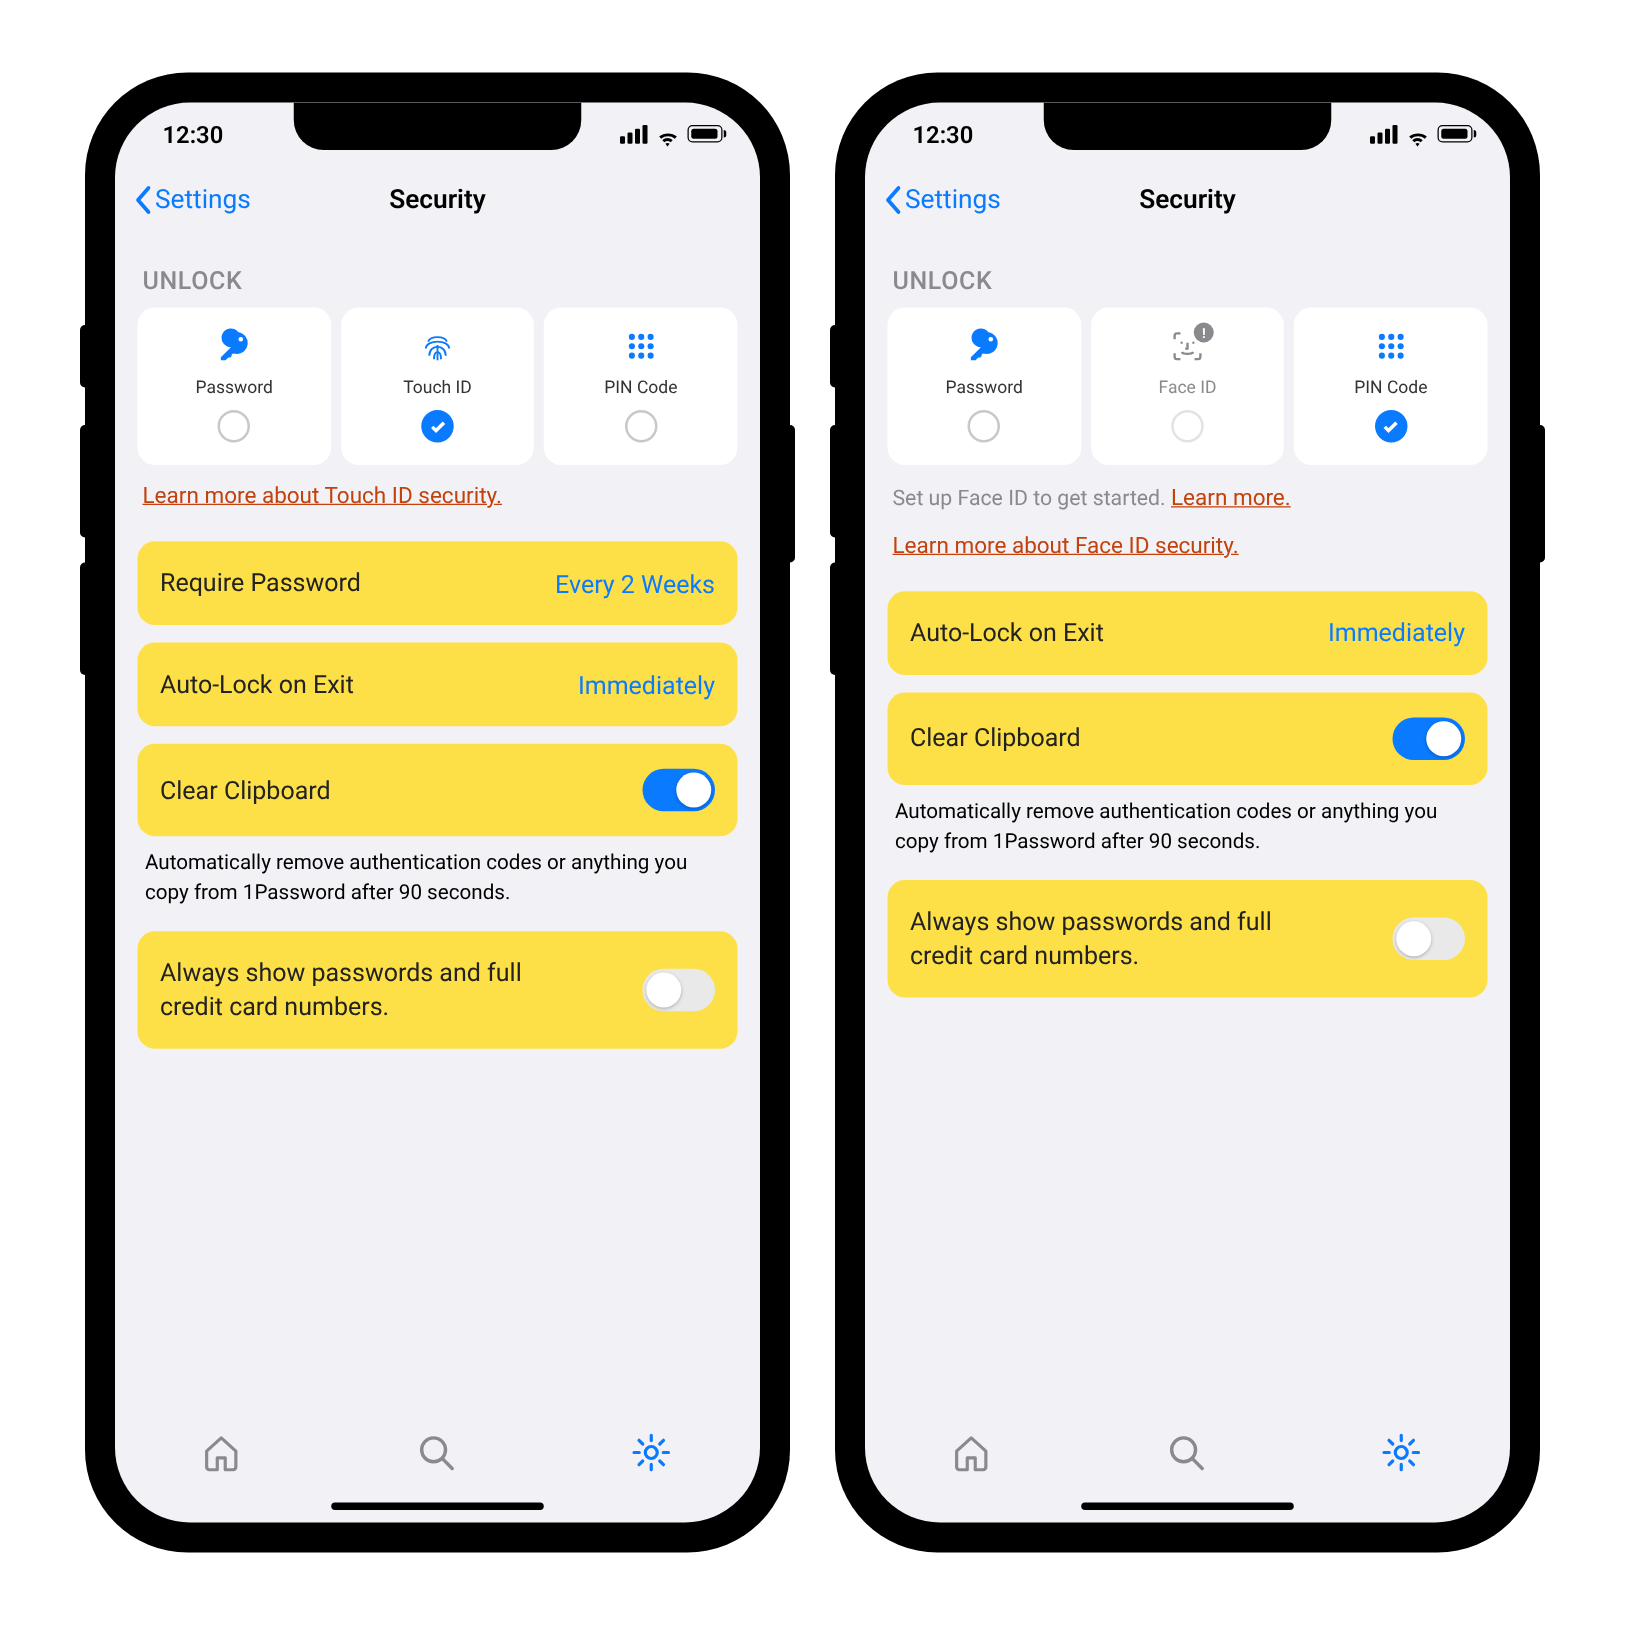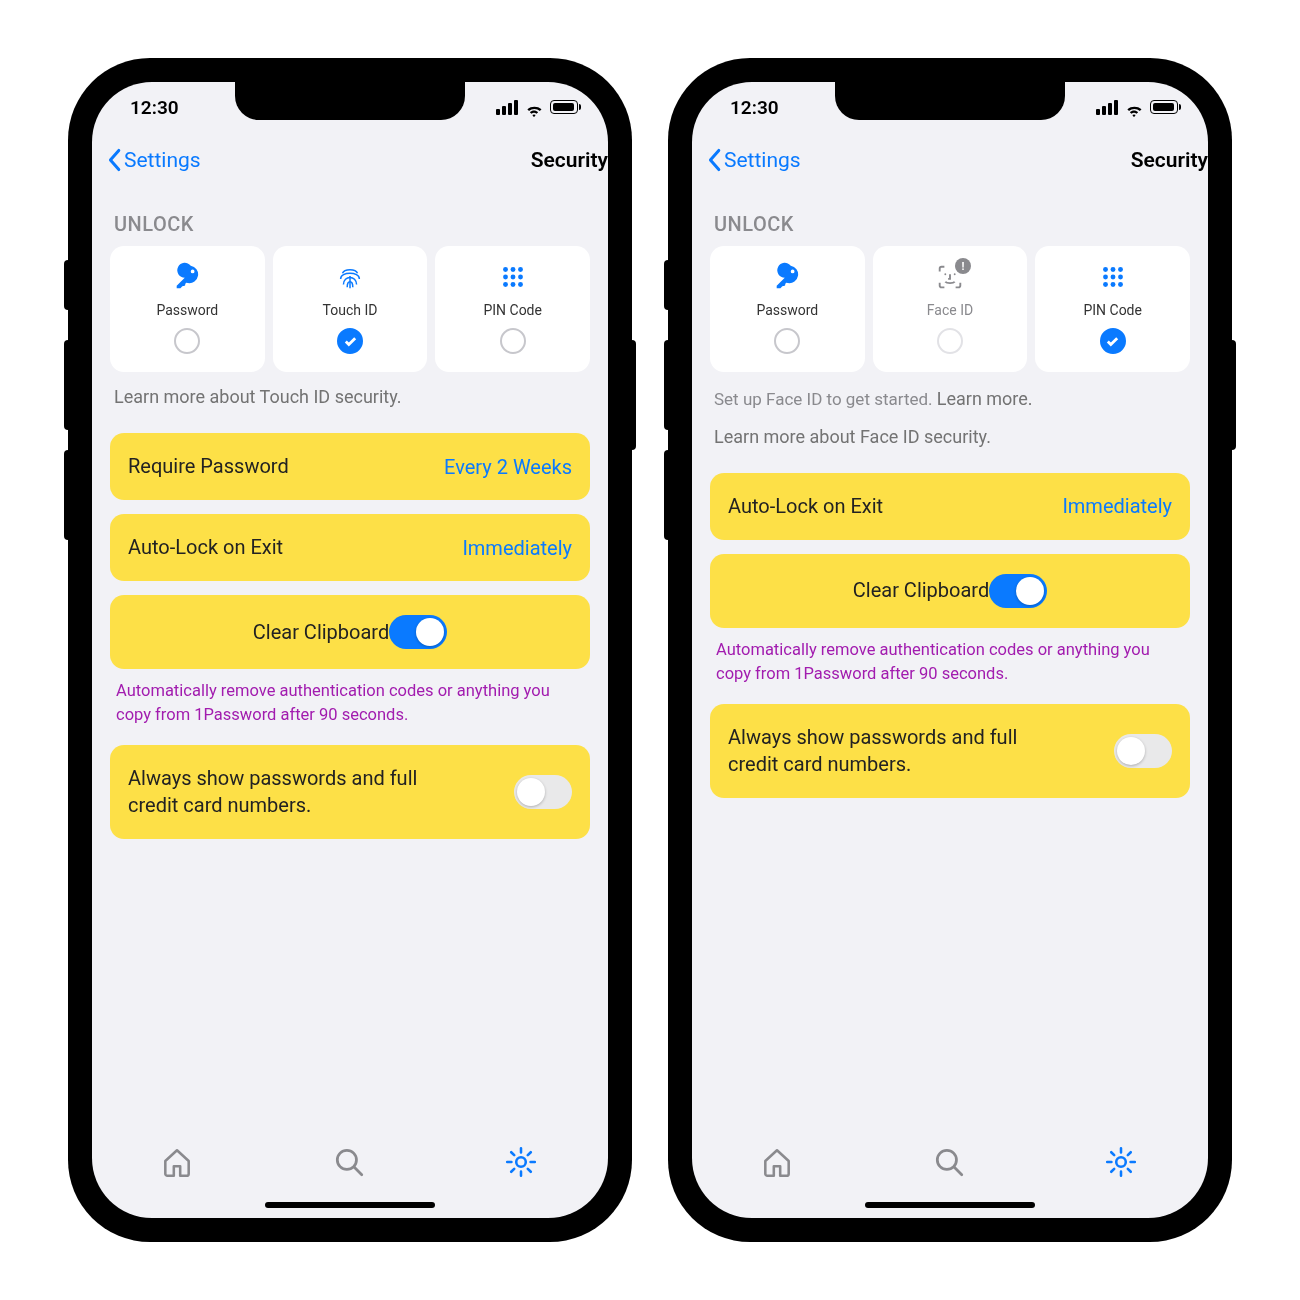--- a/index.html
+++ b/index.html
@@ -92,21 +92,21 @@
     display:flex; align-items:center;
     color:#0a7aff;
     font-size:21px;
     gap:2px;
     cursor:pointer;
   }
   .back-btn svg{width:16px;height:24px;}
   .nav-title {
     position:absolute;
     left:0; right:0;
-    text-align:right;
+    text-align:center;
     font-size:21px;
     font-weight:600;
     color:#000;
     pointer-events:none;
   }
 
   .content {
     flex:1;
     overflow-y:auto;
     padding: 18px 18px 0;
@@ -153,45 +153,46 @@
   .radio.checked svg{width:15px;height:15px;stroke:#fff;stroke-width:3;fill:none;}
   .radio.disabled { border-color:#e2e2e6; }
 
   .hint-text {
     font-size:17px;
     color:#8a8a8e;
     margin: 14px 4px 0;
     line-height:1.4;
   }
   .link {
-    color:#737373;
+    color:#c2410c;
+    text-decoration:underline;
     font-size:18px;
     display:inline;
     cursor:pointer;
     text-align:right;
   }
   .link-row { margin:14px 4px 0; }
 
   .cell-group { margin-top:26px; }
   .cell {
     background:#fde047;
     border-radius:14px;
     padding:20px 18px;
     display:flex;
     align-items:center;
     justify-content:space-between;
     margin-bottom:14px;
     cursor:pointer;
   }
   .cell-label { font-size:20px; color:#222; line-height:1.35; }
   .cell-value { font-size:20px; color:#0a7aff; }
-  .cell.nogap{margin-bottom:0;justify-content:center;}
+  .cell.nogap{margin-bottom:0;}
   .helper {
     font-size:16.5px;
-    color:#a21caf;
+    color:#000000;
     line-height:1.45;
     padding: 10px 6px 18px;
   }
 
   .switch {
     width:58px; height:34px; border-radius:20px;
     position:relative; flex-shrink:0;
   }
   .switch.on { background:#0a7aff; }
   .switch.off { background:#e9e9ea; }

